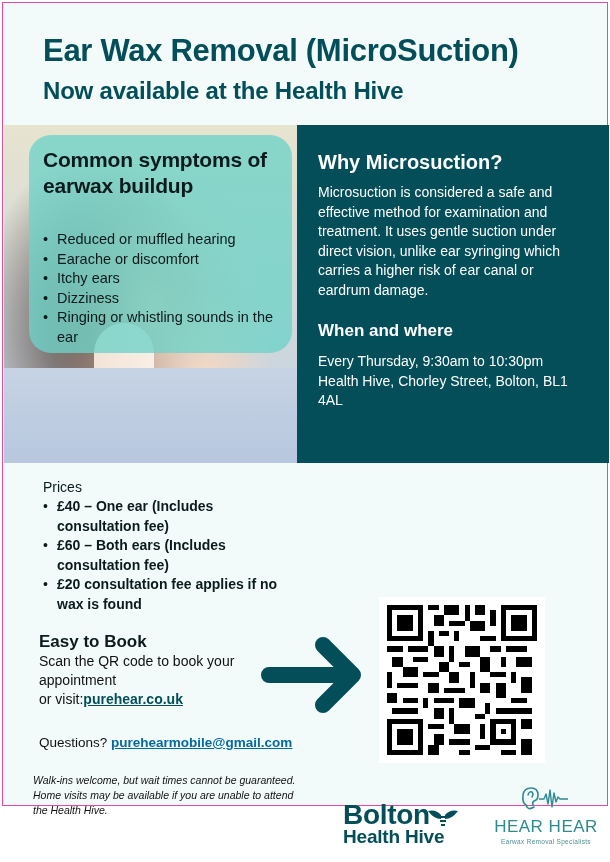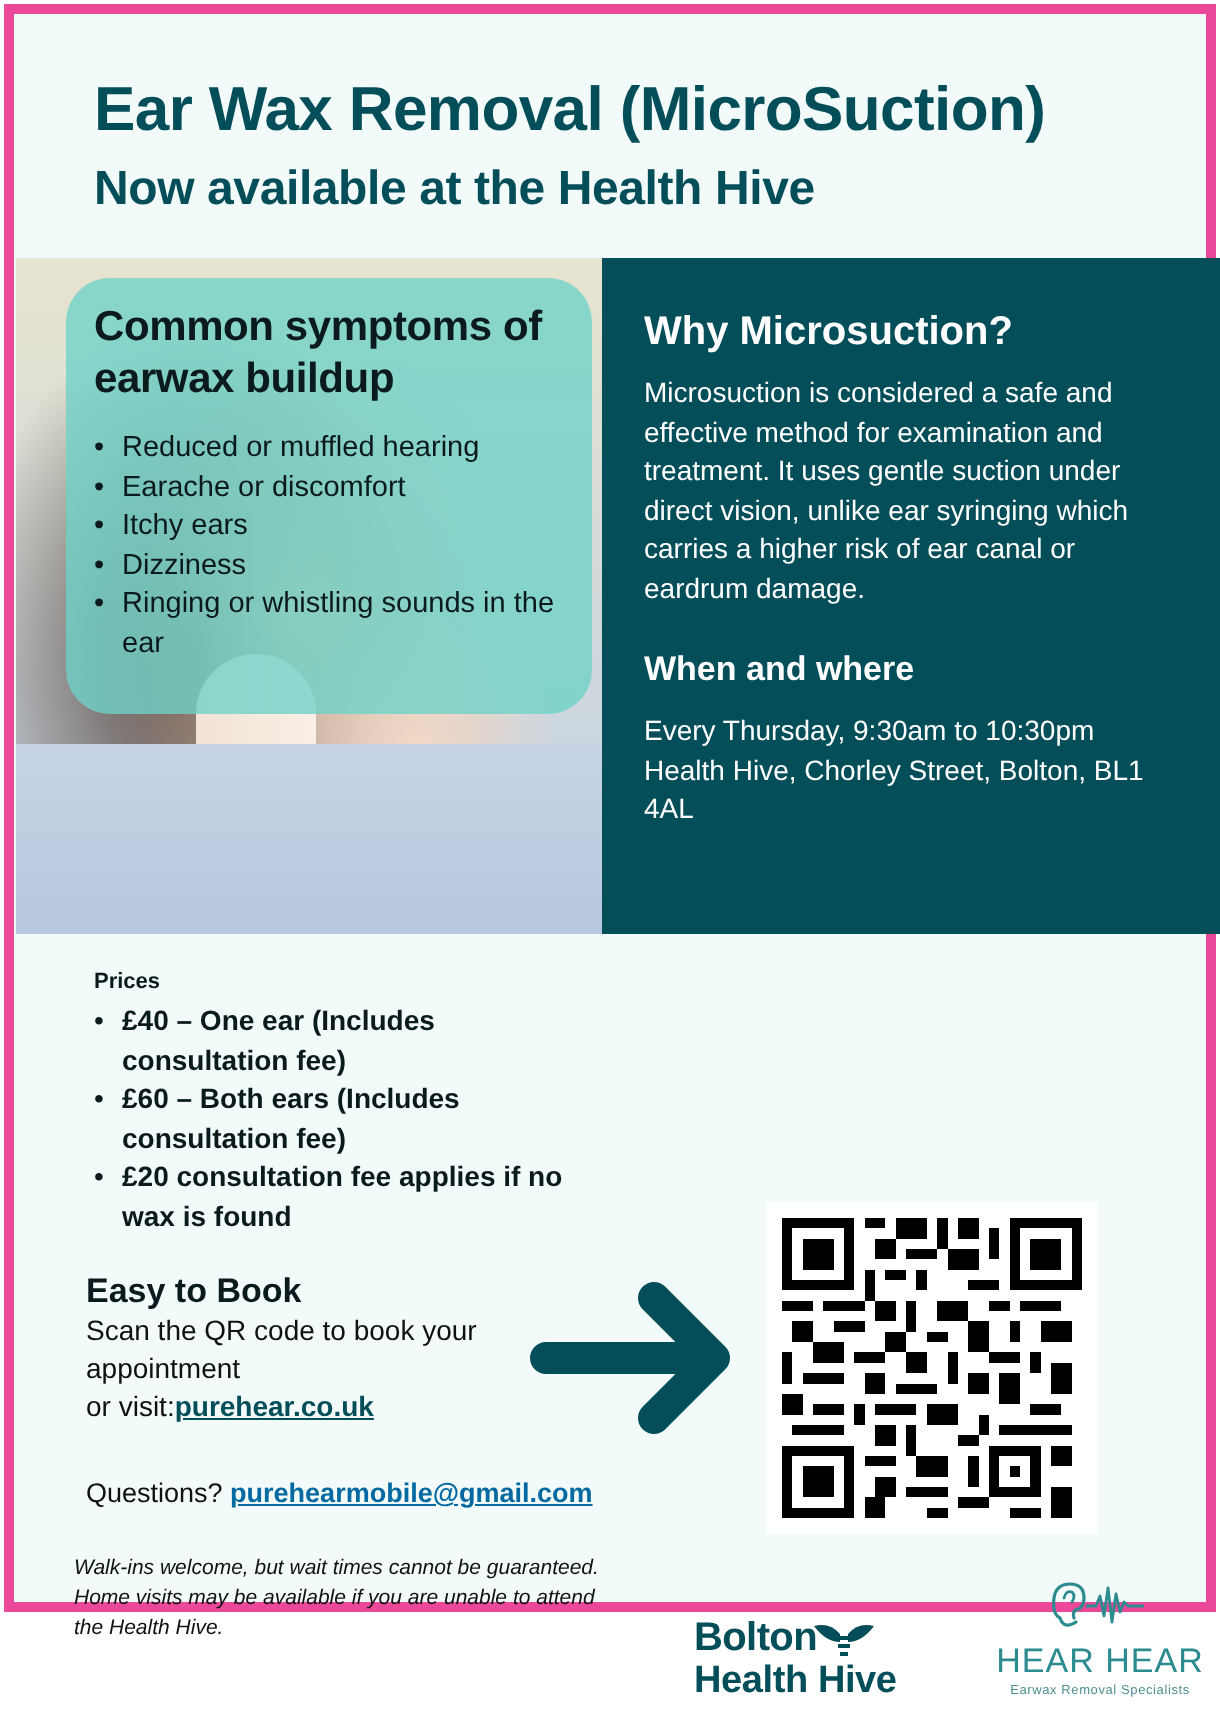--- a/index.html
+++ b/index.html
@@ -1,20 +1,20 @@
 <!DOCTYPE html>
 <html><head>
 <meta charset="utf-8">
 <style>
   * { box-sizing: border-box; margin: 0; padding: 0; }
   html, body { width: 610px; height: 862px; overflow: hidden; background: #ffffff; }
   body { font-family: "Liberation Sans", "DejaVu Sans", sans-serif; color: #111; }
   .page {
     position: absolute; left: 2px; top: 2px; width: 606px; height: 804px;
-    background: #f2fbfa; border: 5px solid #ec4899;
+    background: #f2fbfa; border: 1px solid #ec4899;
   }
   .title {
     position: absolute; left: 40px; top: 30px;
     font-weight: bold; color: #034e59; font-size: 31px; letter-spacing: -0.3px; line-height: 36px;
   }
   .subtitle {
     position: absolute; left: 40px; top: 73px;
     font-weight: bold; color: #034e59; font-size: 24px; letter-spacing: -0.2px; line-height: 30px;
   }
   .photo {
@@ -35,35 +35,35 @@
   }
   .symptoms-card {
     position: absolute; left: 26px; top: 132px; width: 263px; height: 218px;
     background: rgba(110, 210, 200, 0.78); border-radius: 22px;
     padding: 12px 12px 0 14px;
   }
   .symptoms-card h2 {
     font-size: 21px; font-weight: bold; line-height: 26px; color: #0b1a1c; letter-spacing: -0.2px;
     width: 230px;
   }
-  .symptoms-card ul { list-style: none; margin-top: 12px; }
+  .symptoms-card ul { list-style: none; margin-top: 31px; }
   .symptoms-card li {
     position: relative; padding-left: 14px; font-size: 14.5px; line-height: 19.5px; color: #0b1a1c;
   }
   .symptoms-card li::before { content: "•"; position: absolute; left: 0; top: 0; }
   .why-panel {
     position: absolute; left: 294px; top: 122px; width: 312px; height: 338px;
     background: #034e59; color: #ffffff; padding: 24px 20px 0 21px;
   }
   .why-panel h2 { font-size: 20px; font-weight: bold; line-height: 26px; }
   .why-panel p { font-size: 14px; line-height: 19.5px; margin-top: 8px; }
   .why-panel h3 { font-size: 17px; font-weight: bold; line-height: 22px; margin-top: 20px; }
   .why-panel .when { margin-top: 10px; }
   .prices { position: absolute; left: 40px; top: 474px; width: 240px; }
-  .prices h3 { font-size: 11px; font-weight: bold; line-height: 20px; color: #0b1a1c; }
+  .prices h3 { font-size: 14px; font-weight: normal; line-height: 20px; color: #0b1a1c; }
   .prices ul { list-style: none; }
   .prices li {
     position: relative; padding-left: 14px; font-size: 14px; line-height: 19.5px; font-weight: bold; color: #0b1a1c;
   }
   .prices li::before { content: "•"; position: absolute; left: 0; top: 0; font-weight: normal; }
   .features { position: absolute; left: 316px; top: 474px; list-style: none; }
   .features li {
     display: flex; align-items: center; height: 30px; font-size: 14px; color: #111;
   }
   .features .check { width: 24px; height: 20px; margin-right: 4px; }
@@ -77,21 +77,21 @@
   .qr {
     position: absolute; left: 376px; top: 594px; width: 166px; height: 166px;
     background: #ffffff; padding: 8px;
   }
   .qr svg { width: 150px; height: 150px; display: block; }
   .notice {
     position: absolute; left: 30px; top: 770px; width: 265px;
     font-size: 10.5px; line-height: 15px; font-style: italic; color: #111;
   }
   .logo-bolton { position: absolute; left: 340px; top: 800px; color: #034e59; font-weight: bold; }
-  .logo-bolton .l1 { font-size: 20px; line-height: 24px; letter-spacing: -0.3px; display: flex; align-items: center; }
+  .logo-bolton .l1 { font-size: 28px; line-height: 24px; letter-spacing: -0.3px; display: flex; align-items: flex-end; }
   .logo-bolton .l2 { font-size: 19px; line-height: 20px; letter-spacing: -0.2px; }
   .logo-bolton .bee { width: 30px; height: 20px; margin-left: -2px; }
   .logo-pure { position: absolute; left: 488px; top: 782px; width: 110px; text-align: center; color: #2b8b8f; }
   .logo-pure .ear { width: 60px; height: 28px; display: block; margin: 0 auto 4px auto; }
   .logo-pure .name { font-size: 17px; line-height: 20px; letter-spacing: 0.5px; }
   .logo-pure .tag { font-size: 6.5px; line-height: 10px; letter-spacing: 0.3px; color: #4f8f92; }
 </style>
 </head>
 <body>
 

